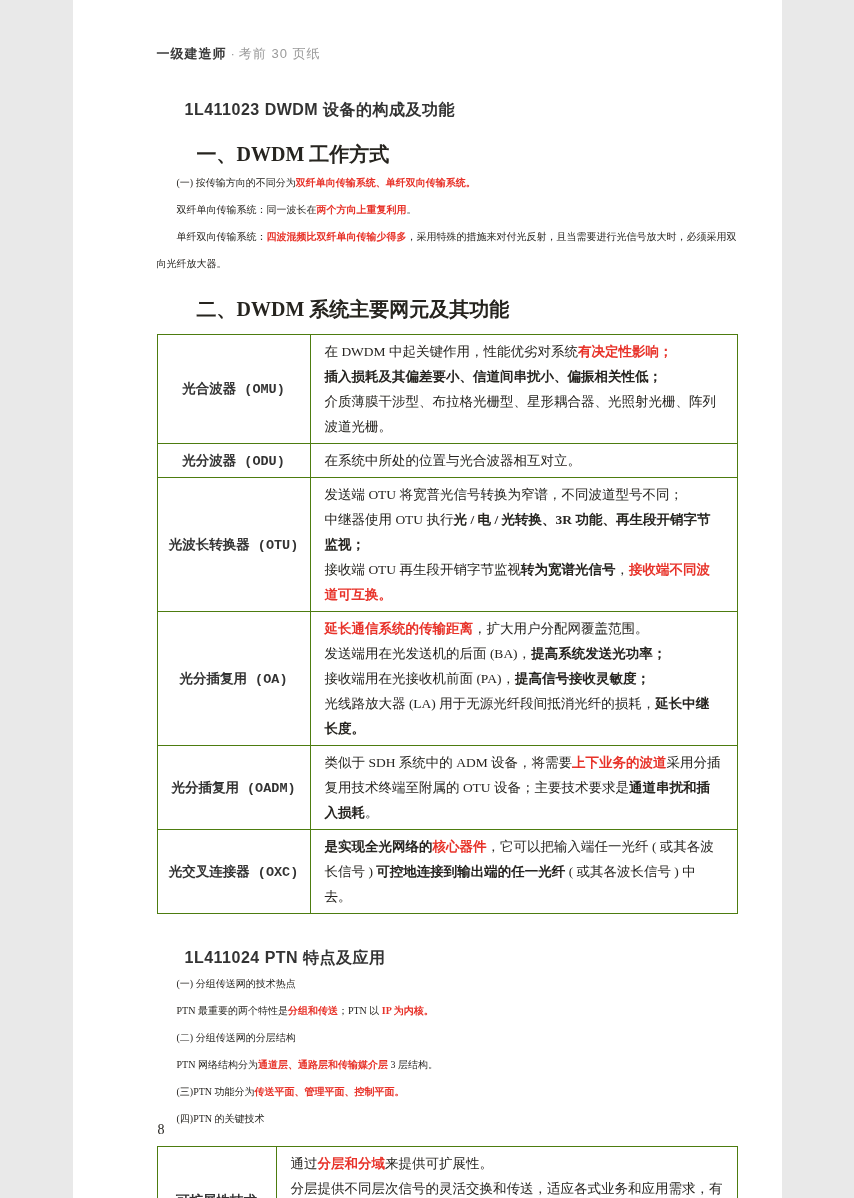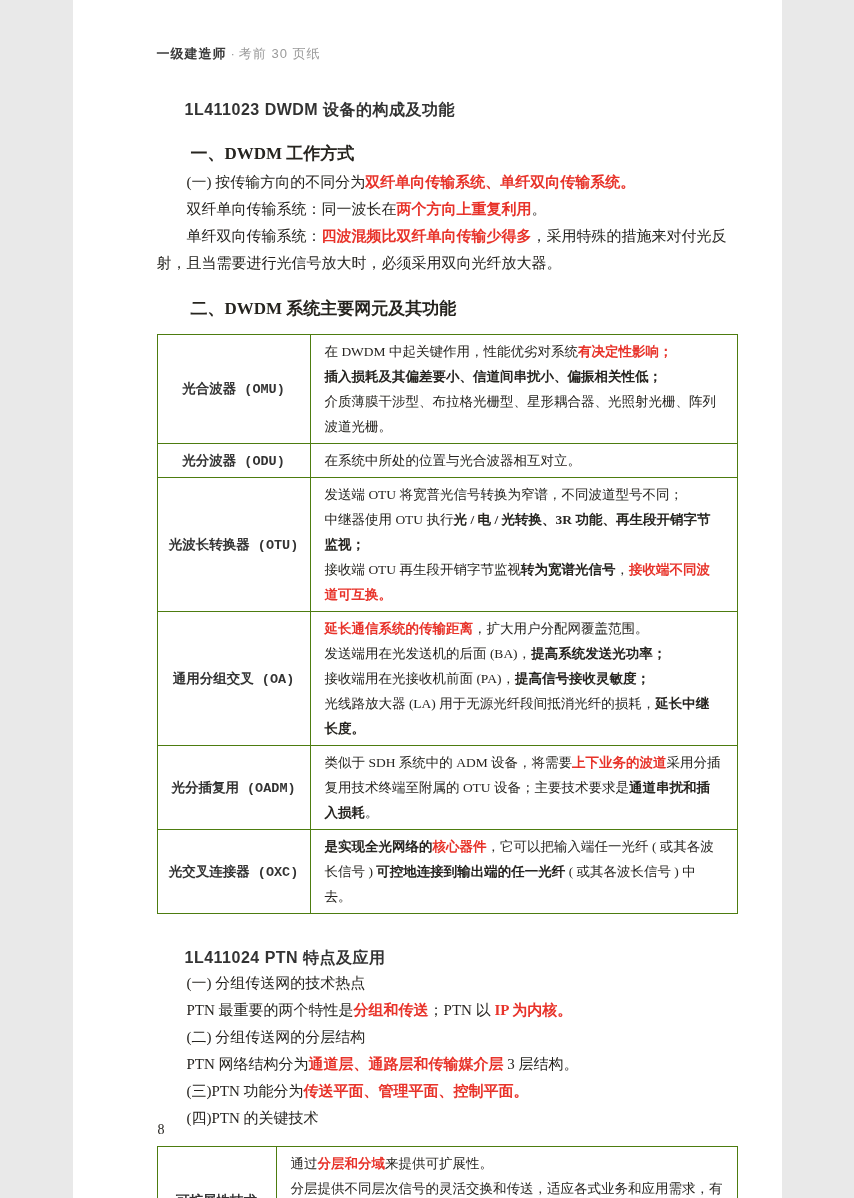--- a/index.html
+++ b/index.html
@@ -27,27 +27,27 @@
   
   .sec-title {
     font-family:"Liberation Sans","DejaVu Sans",sans-serif;
     font-size:16px; font-weight:600; color:#333333;
     margin:36px 0 0 28px; line-height:24px; letter-spacing:0.5px;
   }
   .sec-title.ptn { margin-top:32px; }
 
   
   .sub-heading {
-    font-size:17px; font-weight:700; color:#26241f;
+    font-size:20px; font-weight:700; color:#26241f;
     margin:21px 0 4px 0; text-indent:2em; line-height:22px;
   }
 
   
   .paragraphs p {
-    margin:0; font-size:15px; line-height:27px;
+    margin:0; font-size:10px; line-height:27px;
     text-indent:2em; color:#262420;
   }
 
   
   .info-table {
     width:100%; border-collapse:collapse; table-layout:fixed;
     margin-top:14px; font-size:13.5px;
   }
   .info-table td { border:1px solid #4d7c0f; }
   .info-table td.tlabel {
@@ -112,21 +112,21 @@
         </tr>
         <tr>
           <td class="tlabel">光波长转换器 (OTU)</td>
           <td class="tcontent">
             <div class="tline"><span class="run-n">发送端 OTU 将宽普光信号转换为窄谱，不同波道型号不同；</span></div>
             <div class="tline"><span class="run-n">中继器使用 OTU 执行</span><span class="run-b">光 / 电 / 光转换、3R 功能、再生段开销字节监视；</span></div>
             <div class="tline"><span class="run-n">接收端 OTU 再生段开销字节监视</span><span class="run-b">转为宽谱光信号</span><span class="run-n">，</span><span class="run-rb">接收端不同波道可互换。</span></div>
           </td>
         </tr>
         <tr>
-          <td class="tlabel">通用分组交叉 (OA)</td>
+          <td class="tlabel">光分插复用 (OA)</td>
           <td class="tcontent">
             <div class="tline"><span class="run-rb">延长通信系统的传输距离</span><span class="run-n">，扩大用户分配网覆盖范围。</span></div>
             <div class="tline"><span class="run-n">发送端用在光发送机的后面 (BA)，</span><span class="run-b">提高系统发送光功率；</span></div>
             <div class="tline"><span class="run-n">接收端用在光接收机前面 (PA)，</span><span class="run-b">提高信号接收灵敏度；</span></div>
             <div class="tline"><span class="run-n">光线路放大器 (LA) 用于无源光纤段间抵消光纤的损耗，</span><span class="run-b">延长中继长度。</span></div>
           </td>
         </tr>
         <tr>
           <td class="tlabel">光分插复用 (OADM)</td>
           <td class="tcontent">

